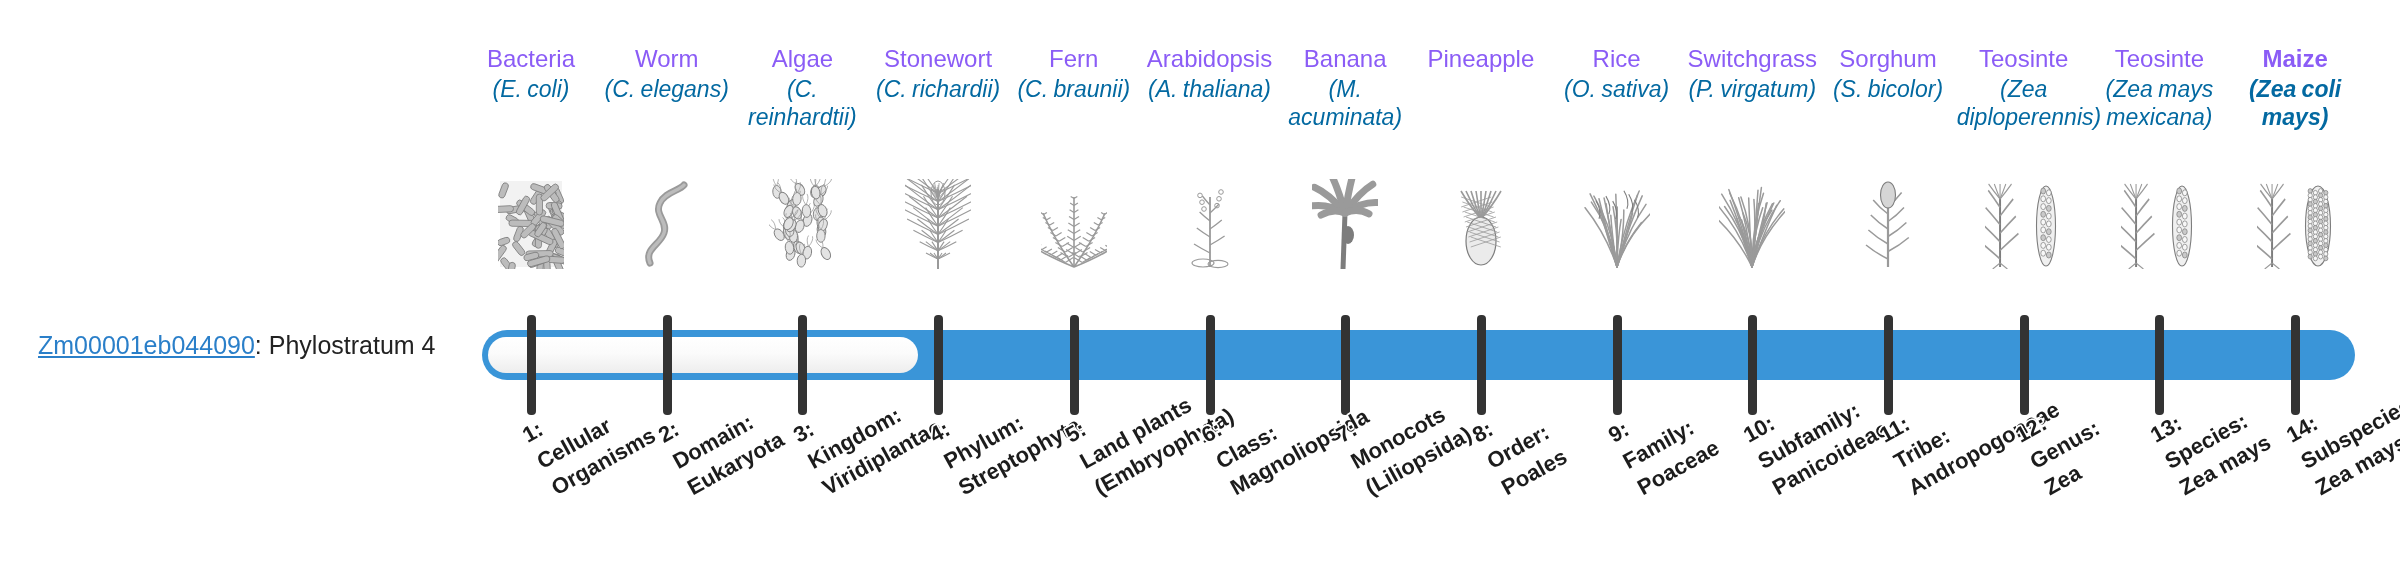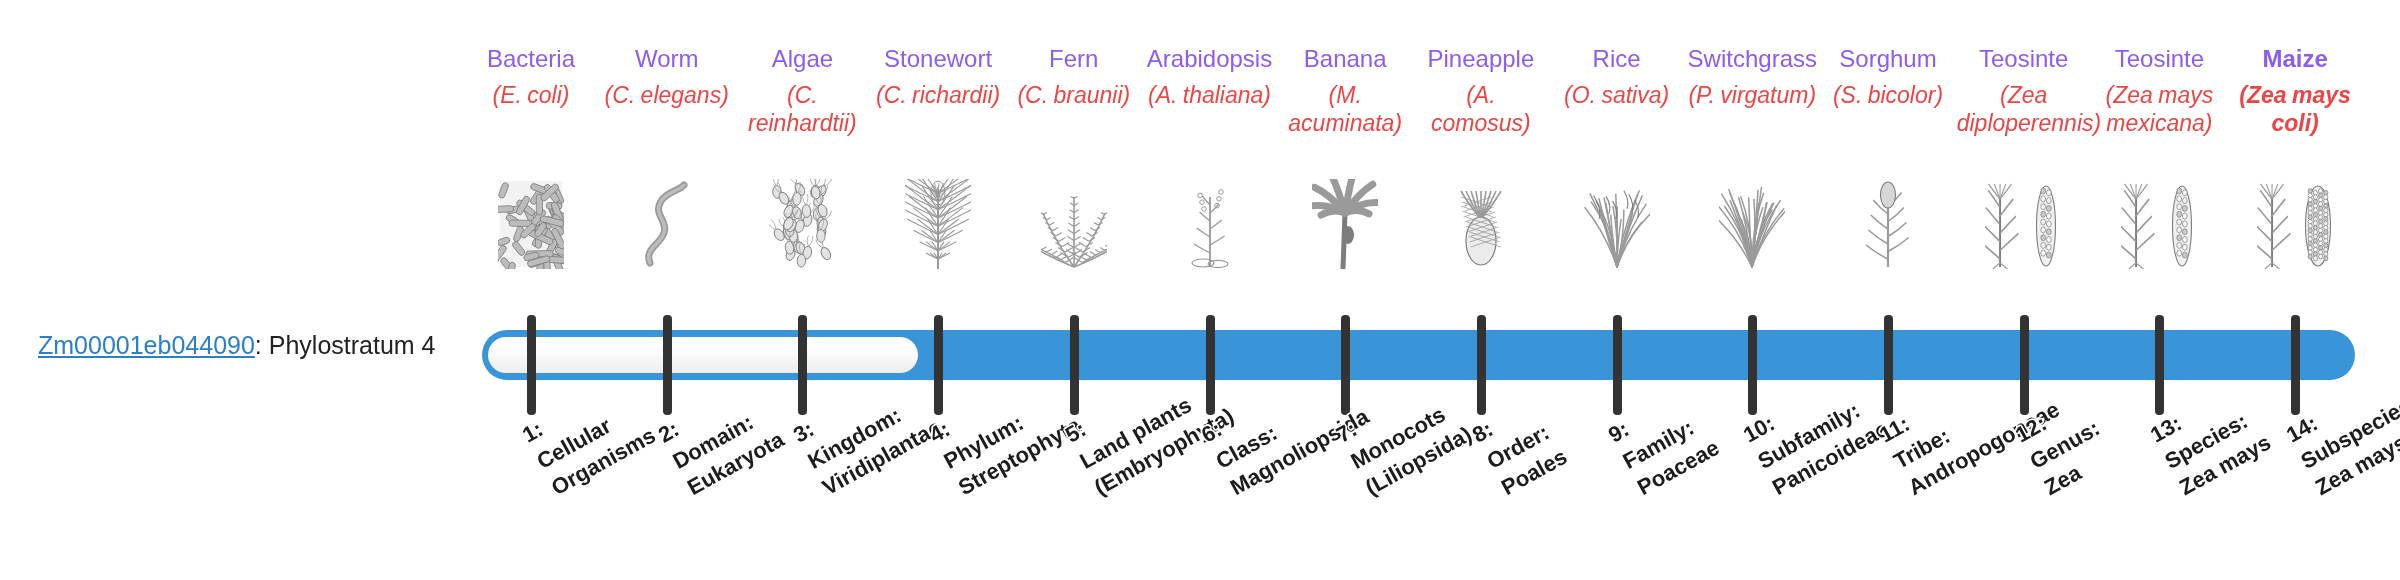--- a/index.html
+++ b/index.html
@@ -46,22 +46,22 @@
   .common-name {
     font-size: 24px;
     line-height: 30px;
     color: #8b5cf6;
     white-space: nowrap;
   }
   .sci-name {
     font-style: italic;
     font-size: 23px;
     line-height: 28px;
-    color: #ef4444;
-    margin-top: 7px;
+    color: #0369a1;
+    margin-top: 1px;
     padding: 0 1px;
     word-spacing: -1px;
   }
   .art-slot {
     position: absolute;
     top: 125px;
     left: 0;
     width: 136px;
     height: 100px;
     display: flex;
@@ -705,21 +705,20 @@
             <path d="M33 34 Q46.893167409179945 13.613203993226978 60.8 5.2" fill="none" stroke="#9a9a9a" stroke-width="7" stroke-linecap="round"></path>
             <path d="M33 34 Q49.16796077701761 22.746711095625894 65.3 23.5" fill="none" stroke="#9a9a9a" stroke-width="7" stroke-linecap="round"></path>
             <path d="M33 34 Q21.045663622899053 29.045868912971898 9.1 36.1" fill="none" stroke="#9a9a9a" stroke-width="7" stroke-linecap="round"></path>
             <path d="M33 34 Q44.99268992422915 28.41879396043001 57.0 34.8" fill="none" stroke="#9a9a9a" stroke-width="7" stroke-linecap="round"></path>
             <ellipse cx="36" cy="56" rx="6" ry="9" fill="#7d7d7d"></ellipse>
           </svg>
         </div>
       </div>
       <div class="col" style="left: 1480.9px;">
         <div class="common-name">Pineapple</div>
-        <div class="sci-name">(A. comosus)</div>
         <div class="art-slot">
           <svg class="art-svg" width="66" height="90" viewBox="0 0 66 90" xmlns="http://www.w3.org/2000/svg">
             <path d="M33 40 q-12 -14 -20 -28" fill="none" stroke="#9a9a9a" stroke-width="1.6"></path>
             <path d="M33 40 q-9 -14 -15 -28" fill="none" stroke="#9a9a9a" stroke-width="1.6"></path>
             <path d="M33 40 q-6 -14 -10 -28" fill="none" stroke="#9a9a9a" stroke-width="1.6"></path>
             <path d="M33 40 q-3 -14 -5 -28" fill="none" stroke="#9a9a9a" stroke-width="1.6"></path>
             <path d="M33 40 q0 -14 0 -28" fill="none" stroke="#9a9a9a" stroke-width="1.6"></path>
             <path d="M33 40 q3 -14 5 -28" fill="none" stroke="#9a9a9a" stroke-width="1.6"></path>
             <path d="M33 40 q6 -14 10 -28" fill="none" stroke="#9a9a9a" stroke-width="1.6"></path>
             <path d="M33 40 q9 -14 15 -28" fill="none" stroke="#9a9a9a" stroke-width="1.6"></path>
@@ -923,21 +922,21 @@
             <ellipse cx="18.8" cy="44.9" rx="2.4" ry="3" fill="#f7f7f7" stroke="#7d7d7d" stroke-width="0.7"></ellipse>
             <ellipse cx="18.8" cy="52.7" rx="2.4" ry="3" fill="#c9c9c9" stroke="#7d7d7d" stroke-width="0.7"></ellipse>
             <ellipse cx="18.8" cy="60.5" rx="2.4" ry="3" fill="#f7f7f7" stroke="#7d7d7d" stroke-width="0.7"></ellipse>
             <ellipse cx="18.8" cy="68.2" rx="2.4" ry="3" fill="#f7f7f7" stroke="#7d7d7d" stroke-width="0.7"></ellipse>
             <ellipse cx="18.8" cy="76.0" rx="2.4" ry="3" fill="#c9c9c9" stroke="#7d7d7d" stroke-width="0.7"></ellipse>
           </svg>
         </div>
       </div>
       <div class="col" style="left: 2295.1px; font-weight: bold;">
         <div class="common-name">Maize</div>
-        <div class="sci-name">(Zea mays coli)</div>
+        <div class="sci-name">(Zea coli mays)</div>
         <div class="art-slot">
           <svg class="art-svg" width="42" height="90" viewBox="0 0 42 90" xmlns="http://www.w3.org/2000/svg">
             <g transform="translate(-12,0) scale(0.82,1)">
               <path d="M33 88 L33 20" stroke="#7d7d7d" stroke-width="2.4"></path>
               <path d="M33 80 q-12 -9 -24 -17" fill="none" stroke="#9a9a9a" stroke-width="1.8"></path>
               <path d="M33 71.4 q11.2 -9 22.4 -17" fill="none" stroke="#9a9a9a" stroke-width="1.8"></path>
               <path d="M33 62.8 q-10.4 -9 -20.8 -17" fill="none" stroke="#9a9a9a" stroke-width="1.8"></path>
               <path d="M33 54.2 q9.6 -9 19.2 -17" fill="none" stroke="#9a9a9a" stroke-width="1.8"></path>
               <path d="M33 45.6 q-8.8 -9 -17.6 -17" fill="none" stroke="#9a9a9a" stroke-width="1.8"></path>
               <path d="M33 37 q8 -9 16 -17" fill="none" stroke="#9a9a9a" stroke-width="1.8"></path>

